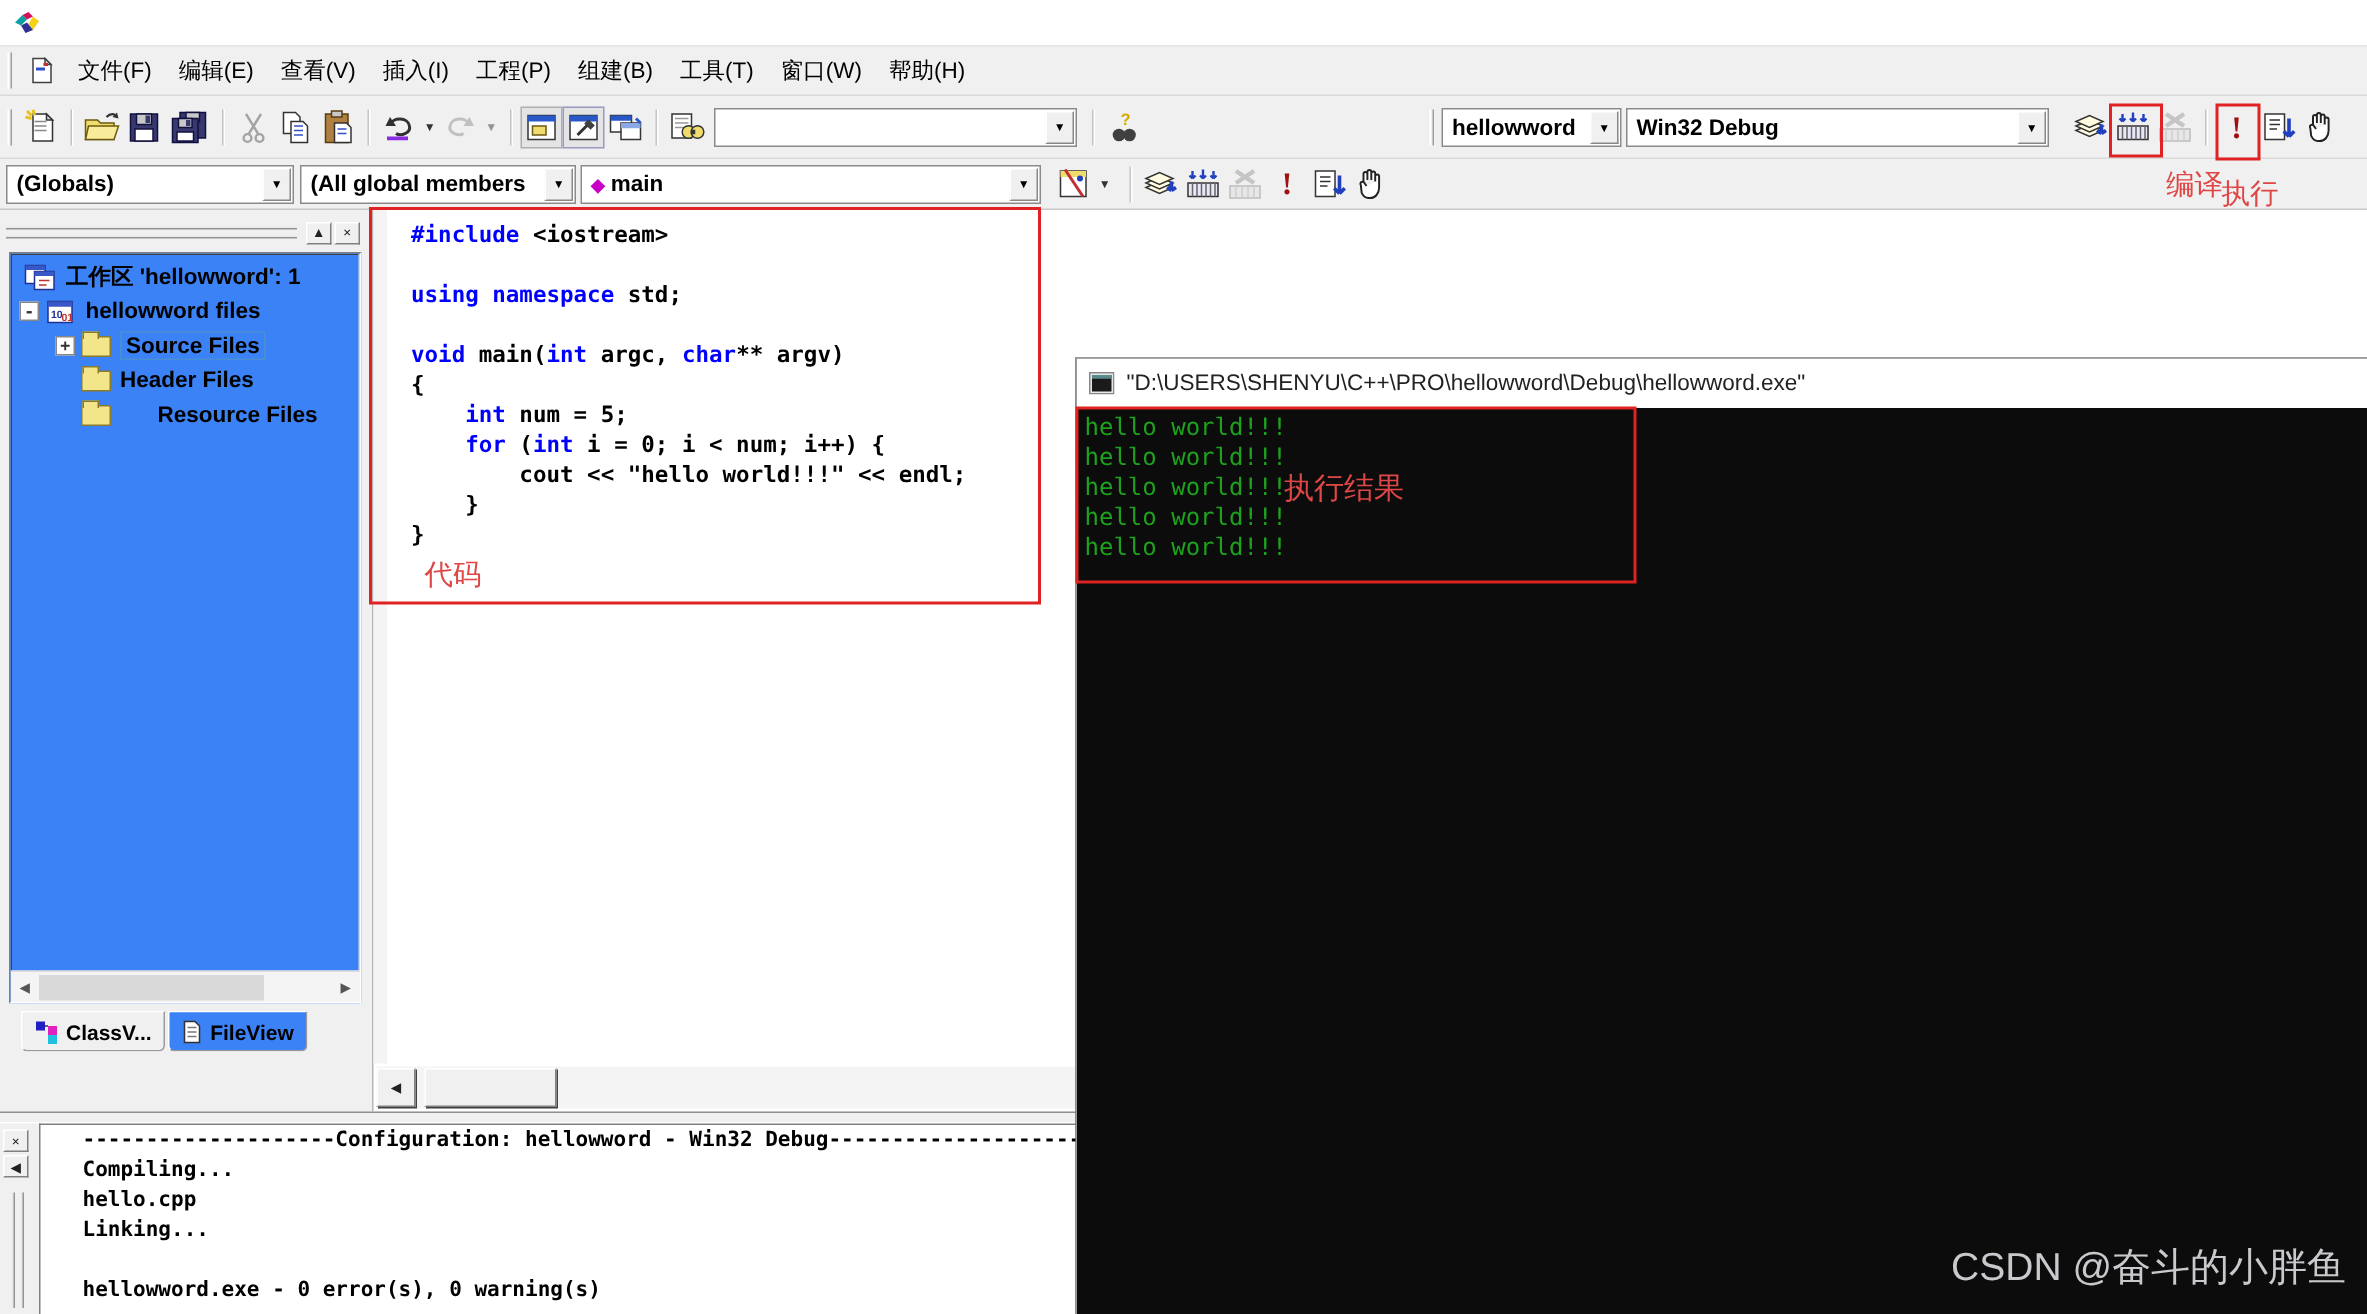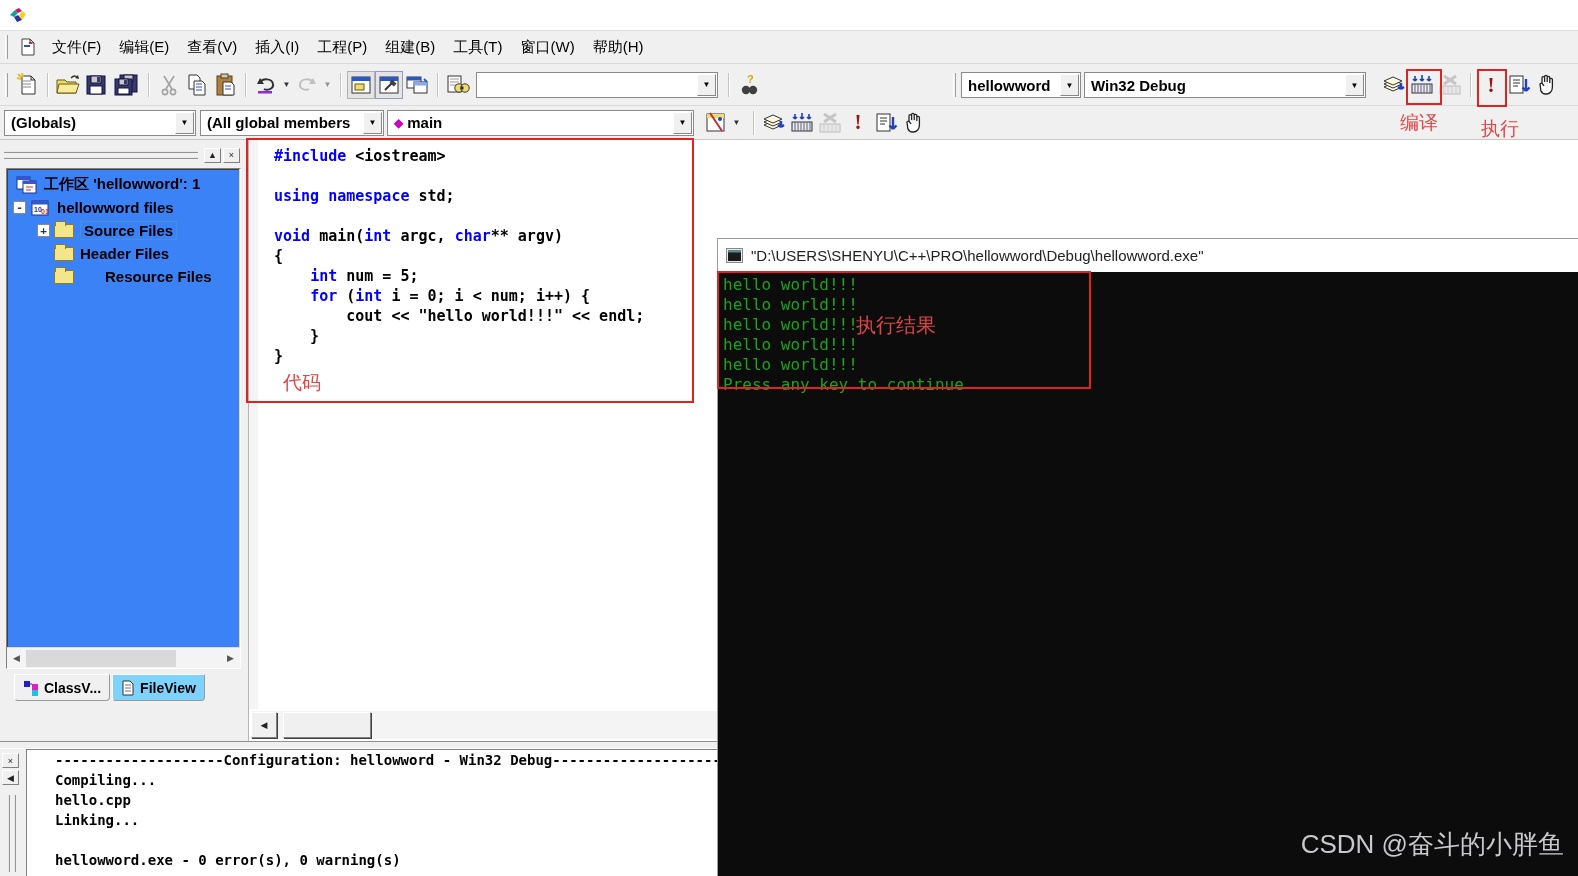--- a/index.html
+++ b/index.html
@@ -420,21 +420,21 @@
     <div class="tabs">
       <div class="tab">
         <svg width="16" height="16" viewBox="0 0 16 16">
           <rect x="1" y="1" width="6" height="6" fill="#2020c0"></rect>
             <rect x="9" y="4" width="6" height="6" fill="#e020c0"></rect>
             <rect x="9" y="10" width="6" height="6" fill="#20c0e0"></rect>
             <path d="M7 4 h2 M12 10 v-0" stroke="#333"></path>
         </svg>
         <span>ClassV...</span>
       </div>
-      <div class="tab" style="background:#7dd3fc;">
+      <div class="tab" style="background:#3b82f6;">
         <svg width="14" height="16" viewBox="0 0 14 16">
           <path d="M2 1 h7 l3 3 v11 h-10 z" fill="#fff" stroke="#333"></path>
             <path d="M4 5h6M4 8h6M4 11h6" stroke="#777"></path>
         </svg>
         <span>FileView</span>
       </div>
     </div>
   </div>
 
   <div class="editor">
@@ -458,29 +458,29 @@
 
   <div class="console">
     <div class="contitle">
       <svg width="17" height="15" viewBox="0 0 17 15">
         <rect x="0.5" y="0.5" width="16" height="14" fill="#e8e8e8" stroke="#888"></rect>
         <rect x="2" y="2" width="13" height="11" fill="#1a1a1a"></rect>
         <rect x="2" y="2" width="13" height="2.5" fill="#5a8a8a"></rect>
       </svg>
       <span>"D:\USERS\SHENYU\C++\PRO\hellowword\Debug\hellowword.exe"</span>
     </div>
-    <div class="conbody" id="console-lines" style="color: rgb(30, 162, 30);"><div>hello world!!!</div><div>hello world!!!</div><div>hello world!!!</div><div>hello world!!!</div><div>hello world!!!</div><div>Press any key to continue</div></div>
+    <div class="conbody" id="console-lines" style="color: rgb(30, 162, 30);"><div>hello world!!!</div><div>hello world!!!</div><div>hello world!!!</div><div>hello world!!!</div><div>hello world!!!</div></div>
     <div class="watermark">CSDN @奋斗的小胖鱼</div>
   </div>
 
   <div class="red-box" style="left:246px; top:138px; width:448px; height:265px;"></div>
   <div class="red-text" style="left: 283px; top: 370px; font-size: 19px; color: rgb(223, 70, 70);">代码</div>
 
   <div class="red-box" style="left:1406px; top:69px; width:36px; height:36px;"></div>
-  <div class="red-text" style="left: 1400px; top: 110px; font-size: 19px; color: rgb(223, 70, 70);">编译</div>
+  <div class="red-text" style="left: 1444px; top: 110px; font-size: 19px; color: rgb(223, 70, 70);">编译</div>
 
   <div class="red-box" style="left:1477px; top:69px; width:30px; height:38px;"></div>
   <div class="red-text" style="left: 1481px; top: 116px; font-size: 19px; color: rgb(223, 70, 70);">执行</div>
 
   <div class="red-box" style="left:717px; top:271px; width:374px; height:118px;"></div>
   <div class="red-text" style="left: 856px; top: 312px; font-size: 20px; color: rgb(223, 70, 70);">执行结果</div>
 
 </div>
 
 </body></html>

